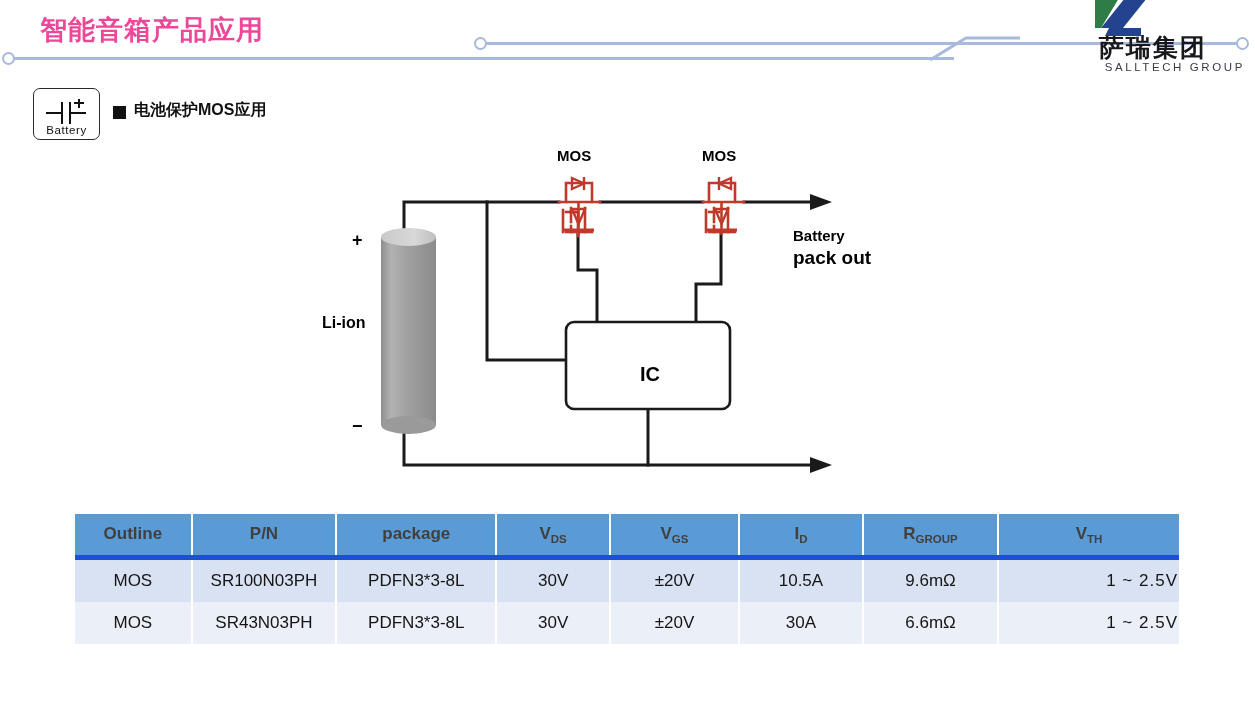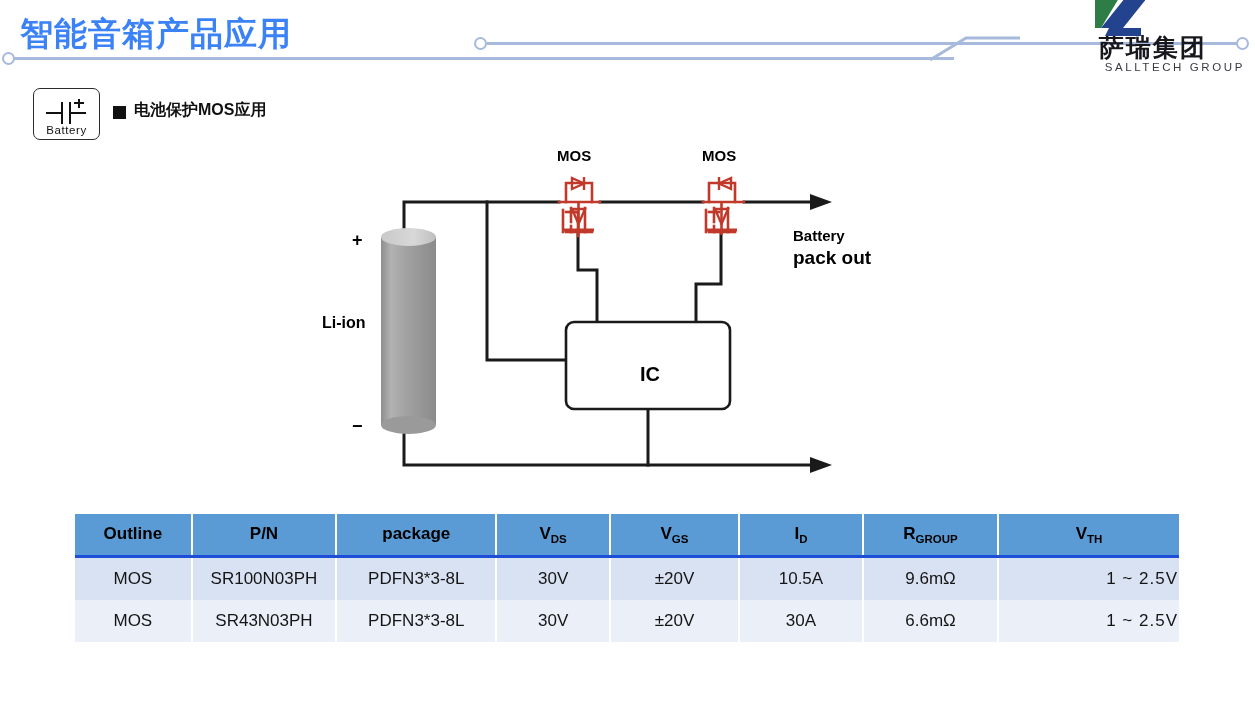--- a/index.html
+++ b/index.html
@@ -8,23 +8,23 @@
     background:#ffffff;
     font-family:"Liberation Sans", sans-serif;
     position:relative;
     overflow:hidden;
     -webkit-font-smoothing:antialiased;
   }
   .abs{position:absolute;}
 
   
   #page-title{
-    left:20px; top:12px;
-    font-size:33px; font-weight:bold;
-    color:#3b82f6;
+    left:40px; top:12px;
+    font-size:27px; font-weight:bold;
+    color:#ec4899;
     letter-spacing:1px;
     white-space:nowrap;
   }
   .deco-line{
     background:#A7B9DC;
     height:3px;
   }
   .deco-circle{
     width:13px;height:13px;border-radius:50%;
     border:2.5px solid #A7B9DC;background:#ffffff;
@@ -56,25 +56,25 @@
   #circuit{left:0;top:0;width:1255px;height:500px;pointer-events:none;}
   .ckt-label{font-weight:bold;color:#000;}
 
   
   #spec-table{
     position:absolute;left:75px;top:514px;
     width:1104px;border-collapse:collapse;
     table-layout:fixed;
   }
   #spec-table th{
-    background:#5B9BD5;color:#000000;
+    background:#5B9BD5;color:#404040;
     font-size:17px;font-weight:bold;
     height:39px;
     border-right:2px solid #ffffff;
-    border-bottom:3px solid #1d4ed8;
+    border-bottom:5px solid #1d4ed8;
     text-align:center;vertical-align:middle;
   }
   #spec-table th:last-child{border-right:none;margin-top:36px;}
   #spec-table td{
     font-size:17px;color:#151515;
     height:40px;text-align:center;vertical-align:middle;
     border-right:2px solid #ffffff;
   }
   #spec-table td:last-child{border-right:none;text-align:right;}
   #spec-table tbody tr:nth-child(1) td{background:#D9E2F3;}

